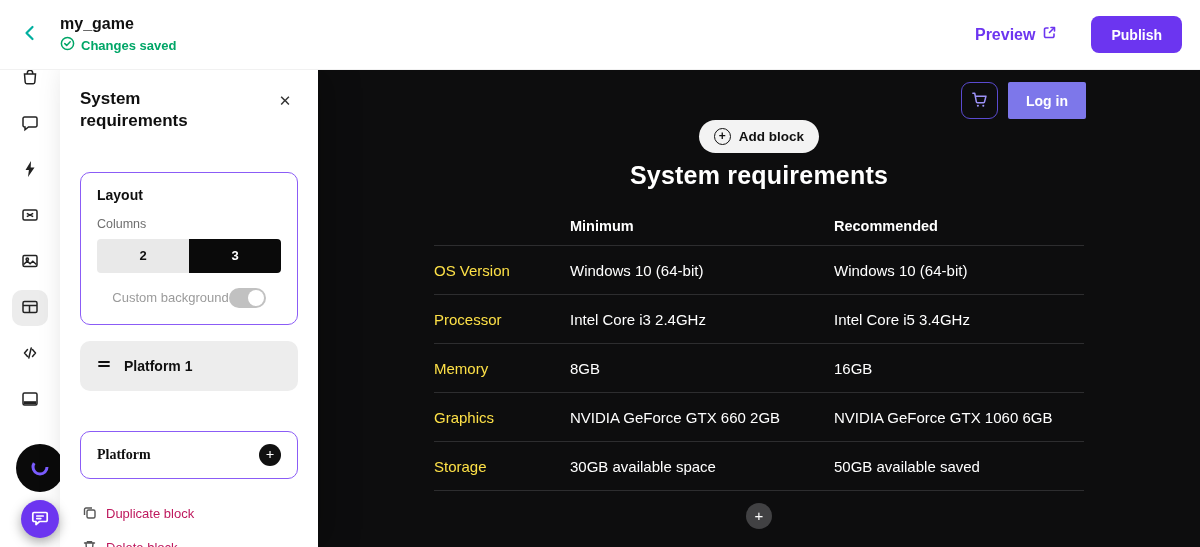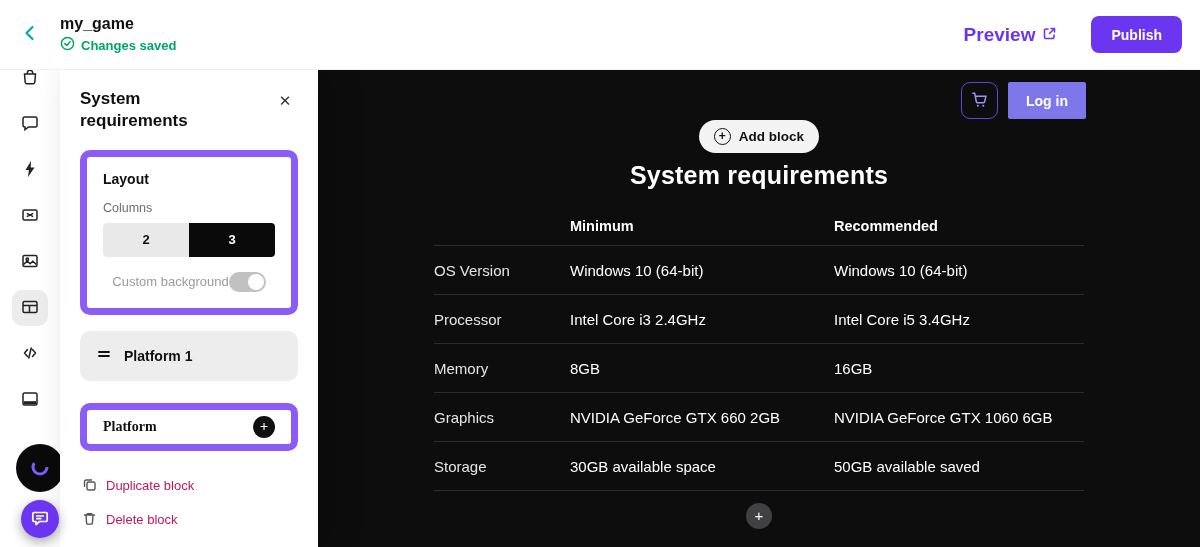--- a/index.html
+++ b/index.html
@@ -11,21 +11,21 @@
   .topbar { height:70px; background:#fff; display:flex; 
             justify-content:space-between; padding:0 16px 0 12px;
             border-bottom:1px solid #f1f1f1; position:relative; z-index:40; }
   .topbar-left { display:flex; align-items:center; gap:12px; }
   .back-btn { width:36px; height:36px; border:none; background:transparent; cursor:pointer;
               display:flex; align-items:center; justify-content:center; }
   .app-title { font-size:16px; font-weight:bold; color:#101010; }
   .status { display:flex; align-items:center; gap:6px; margin-top:3px;
             font-size:13px; font-weight:bold; color:#00a667; }
   .topbar-right { display:flex; align-items:center; gap:34px; padding-right:2px; }
-  .preview-link { display:flex; align-items:center; gap:7px; font-size:19px; font-weight:bold;
+  .preview-link { display:flex; align-items:center; gap:7px; font-size:16px; font-weight:bold;
                   color:#6c35f0; background:none; border:none; cursor:pointer; font-family:inherit; }
   .publish-btn { background:#6c35f0; color:#fff; font-size:14px; font-weight:bold; border:none;
                  border-radius:8px; padding:0 20px; height:37px; cursor:pointer; font-family:inherit; }
 
   
   .content { flex:1; position:relative; display:flex; overflow:hidden; }
 
   
   .iconbar { width:60px; background:#fff; position:relative; z-index:1; display:flex;
              flex-direction:column; align-items:center; gap:10px; }
@@ -42,21 +42,21 @@
                  background:#6c35f0; z-index:60; border:none; display:flex; align-items:center;
                  justify-content:center; cursor:pointer; box-shadow:0 4px 12px rgba(0,0,0,.35); }
 
   
   .panel { position:absolute; left:60px; top:0; bottom:0; width:258px; background:#fff; z-index:10;
            box-shadow:12px 0 30px rgba(0,0,0,.22); padding:18px 20px; }
   .panel-header { display:flex; justify-content:space-between; align-items:flex-start; margin-bottom:18px; }
   .panel-title { font-size:17px; font-weight:bold; color:#101010; width:150px; line-height:1.28; }
   .close-btn { border:none; background:none; font-size:15px; color:#333; cursor:pointer;
                width:26px; height:26px; line-height:26px; }
-  .card { border:7px solid #8b5cf6; border-radius:10px; background:#fff; }
+  .card { border:1px solid #8b5cf6; border-radius:10px; background:#fff;margin-top:40px; }
   .layout-card { padding:14px 16px 16px; margin-bottom:16px; }
   .card-title { font-size:14px; font-weight:bold; color:#101010; margin-bottom:14px; }
   .field-label { font-size:12.5px; color:#6f6f6f; margin-bottom:8px; }
   .segmented { display:flex; height:34px; border-radius:4px; overflow:hidden; }
   .seg-opt { flex:1; border:none; font-size:13px; font-weight:bold; cursor:pointer;
              background:#e9e9e9; color:#101010; font-family:inherit; }
   .seg-opt.selected { background:#0a0a0a; color:#fff; }
   .toggle-row { display:flex; align-items:center; justify-content:center; margin-top:15px; }
   .toggle-label { font-size:13px; color:#9b9b9b; }
   .toggle { width:37px; height:20px; background:#c1c1c1; border-radius:10px; position:relative;
@@ -88,21 +88,21 @@
                cursor:pointer; font-family:inherit; }
   .plus-outline { width:17px; height:17px; border:1.6px solid #101010; border-radius:50%;
                   display:flex; align-items:center; justify-content:center; font-size:12px;
                   font-weight:bold; line-height:1; padding-bottom:1px; }
   .preview-heading { text-align:center; font-size:25px; font-weight:bold; margin-top:8px; letter-spacing:.2px; }
   .req-table { width:650px; margin:16px auto 0; }
   .t-head, .t-row { display:grid; grid-template-columns:136px 264px 250px; align-items:center;
                     border-bottom:1px solid #2d2d2f; }
   .t-head { height:40px; font-size:14.5px; font-weight:bold; }
   .t-row { height:49px; font-size:15px; }
-  .t-row .lbl { color:#e5e5e5; }
+  .t-row .lbl { color:#fde047; }
   .bottom-add-row { display:flex; justify-content:center; margin-top:12px; }
   .bottom-add { width:26px; height:26px; border-radius:50%; border:none; background:#414143; color:#fff;
                 font-size:15px; cursor:pointer; display:flex; align-items:center; justify-content:center;
                 line-height:1; padding-bottom:2px; }
 </style>
 </head>
 <body>
 
 <div class="app">
 

